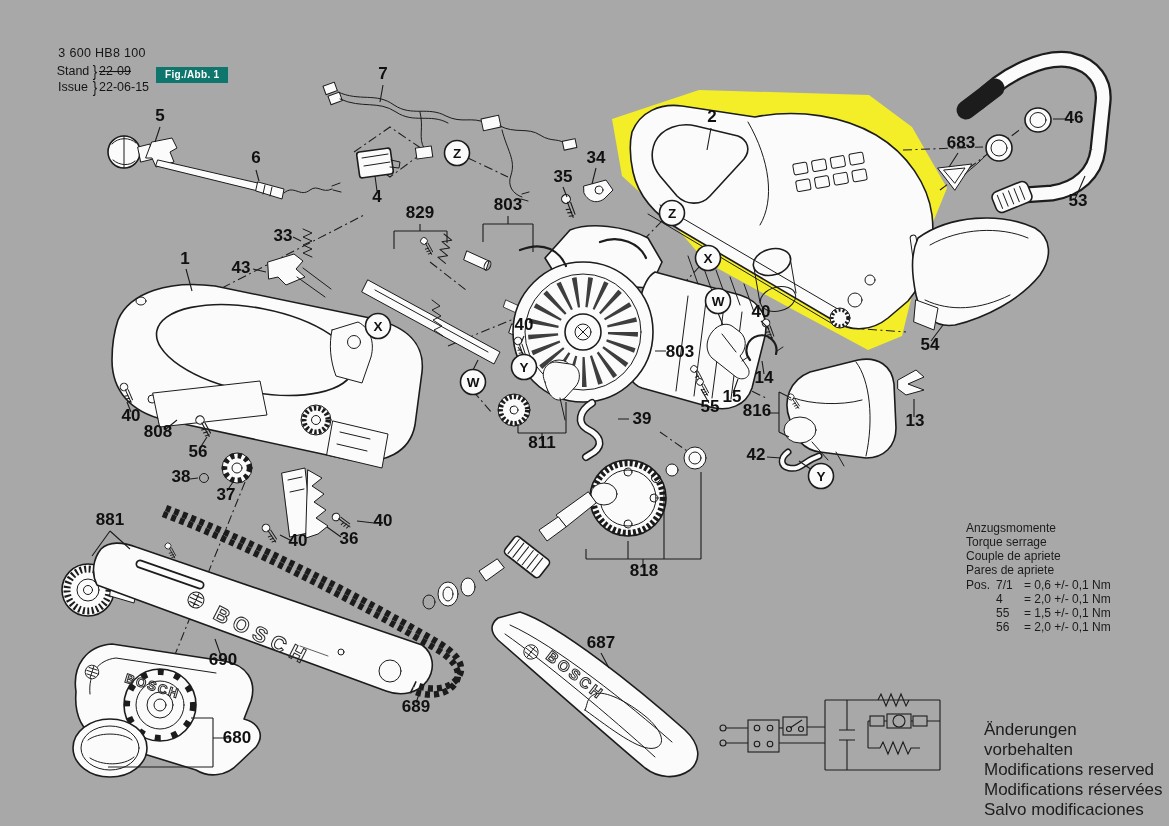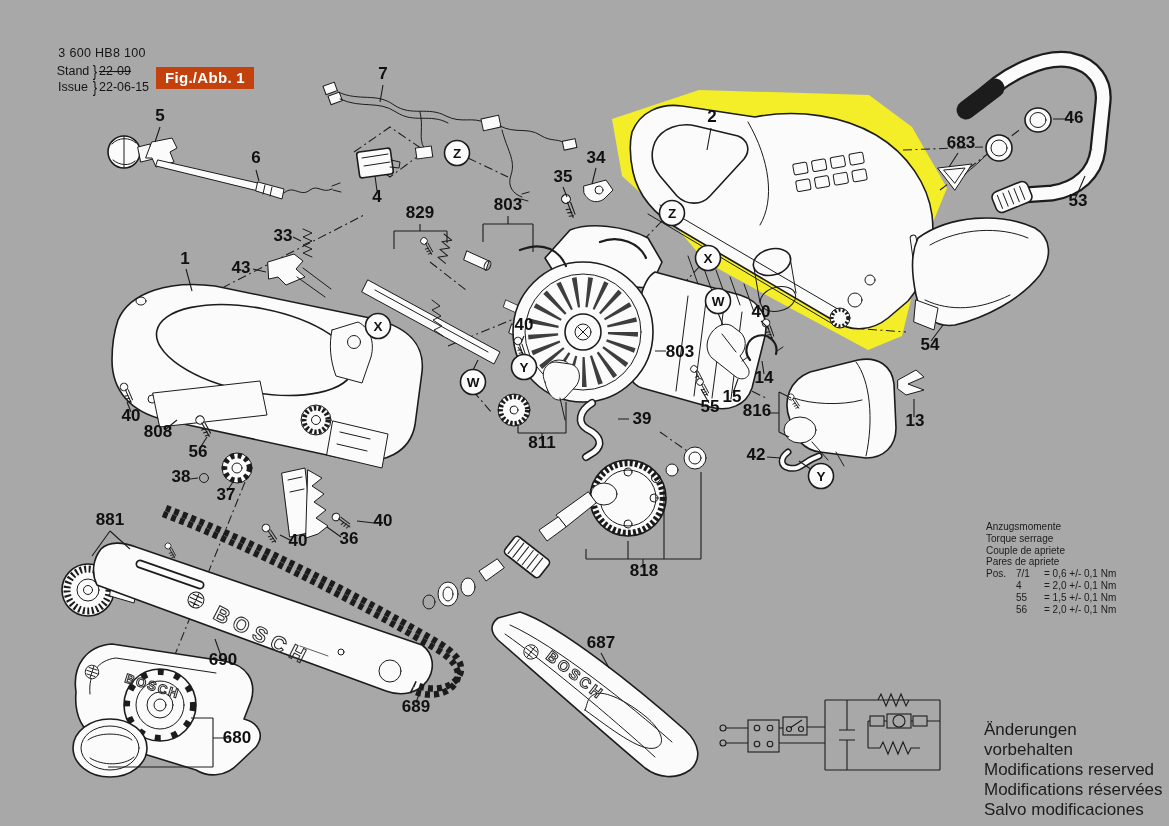--- a/index.html
+++ b/index.html
@@ -5,23 +5,23 @@
   html,body{margin:0;padding:0;background:#a8a8a8;font-family:"Liberation Sans",sans-serif;}
   #stage{position:relative;width:1169px;height:826px;background:#a8a8a8;overflow:hidden;color:#111;}
   #artwork{position:absolute;left:0;top:0;}
   
   .hdr{position:absolute;left:55px;top:46px;font-size:12.5px;line-height:1.2;color:#151515;text-align:center;}
   .hdr .pn{margin-bottom:3px;letter-spacing:.3px;}
   .hrow{display:flex;align-items:center;}
   .hrow .lbl{width:36px;}
   .brace{display:inline-block;transform:scaleY(1.25);font-size:13px;width:8px;}
   .strike{text-decoration:line-through;}
-  .figbox{position:absolute;left:156px;top:67px;background:#c2410c;color:#fff;font-weight:bold;font-size:15px;padding:2px 9px 3px 9px;letter-spacing:.3px;}
+  .figbox{position:absolute;left:156px;top:67px;background:#0f766e;color:#fff;font-weight:bold;font-size:10px;padding:2px 9px 3px 9px;letter-spacing:.3px;}
   
-  .torque{position:absolute;left:986px;top:521px;font-size:10px;line-height:1.18;color:#1c1c1c;}
+  .torque{position:absolute;left:966px;top:521px;font-size:12px;line-height:1.18;color:#1c1c1c;}
   .trow{display:flex;align-items:flex-end;}
   .trow .c1{width:30px;}
   .trow .c2{width:28px;}
   
   .notes{position:absolute;left:984px;top:720px;font-size:17px;line-height:1.18;color:#1c1c1c;}
   
   .s{fill:none;stroke:#1c1c1c;stroke-width:1.6;stroke-linecap:round;stroke-linejoin:round;}
   .f{fill:#fbfbfb;}
   .t{stroke-width:1;}
   .b2{stroke-width:2.2;}

